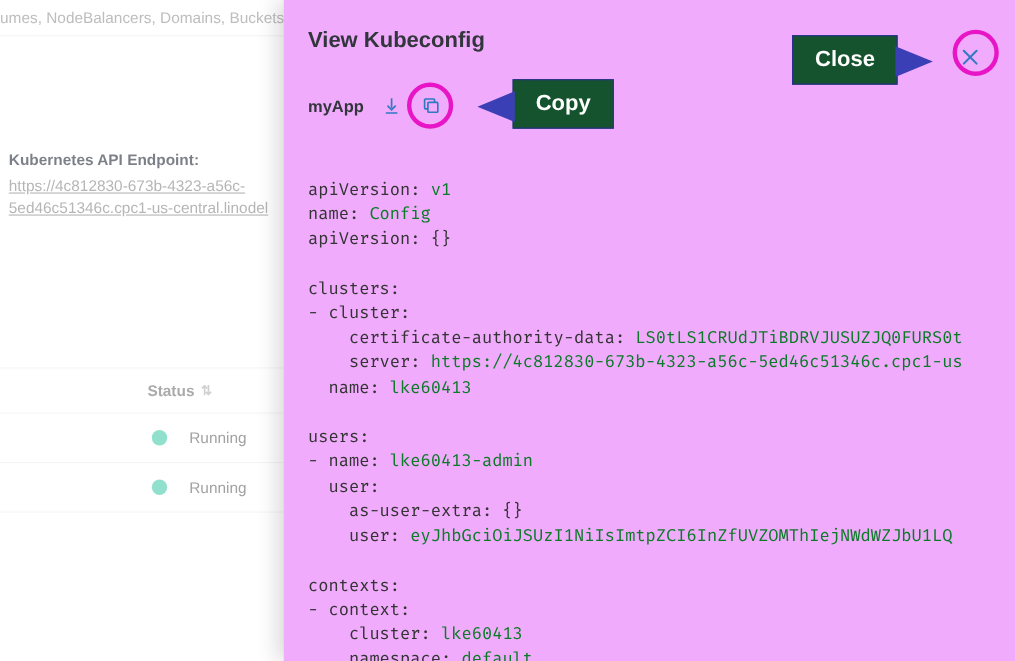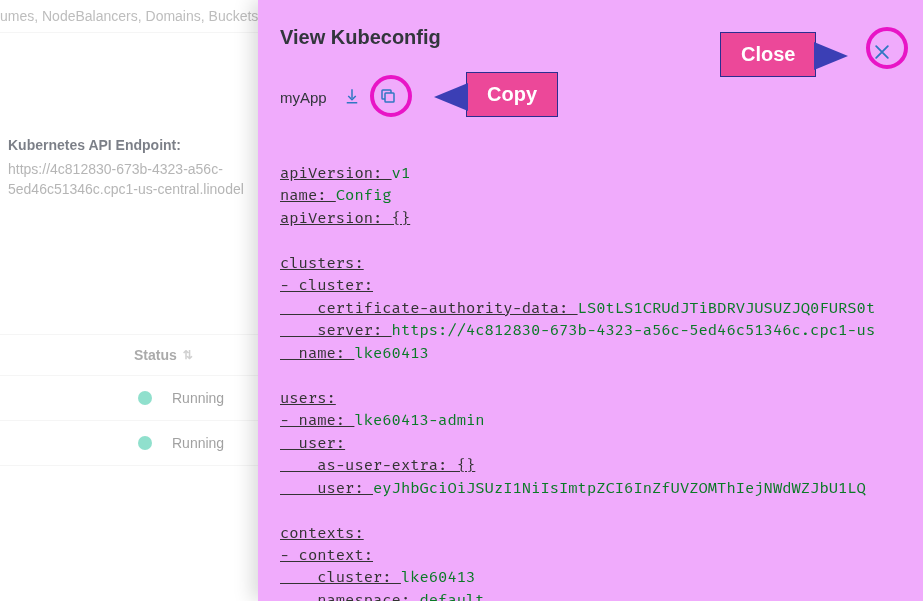--- a/index.html
+++ b/index.html
@@ -37,20 +37,21 @@
     .page-bg .label {
       font-weight: 600;
       color: #0f172a;
       margin-bottom: 6px;
       font-size: 14px;
     }
     .page-bg .val {
       color: #7a7a7a;
       font-size: 14px;
       line-height: 1.45;
+      text-decoration: underline;
     }
     .page-bg a.link {
       color: #2f78c2;
       text-decoration: none;
     }
     .page-bg .kube-row {
       display: flex;
       align-items: center;
       gap: 8px;
       margin-top: 6px;
@@ -117,21 +118,21 @@
     }
     .drawer-close svg { width: 20px; height:20px; }
 
     .app-row {
       display:flex;
       align-items:center;
       gap: 14px;
       margin-top: 36px;
     }
     .app-name {
-      font-weight:400;
+      font-weight:700;
       color:#32363c;
       font-size:15px;
     }
     .icon-btn {
       background:transparent;
       border:none;
       cursor:pointer;
       color:#2f78c2;
       padding:2px;
       display:inline-flex;
@@ -144,30 +145,30 @@
     pre.code {
       margin-top: 52px;
       font-family: "Fira Mono", "DejaVu Sans Mono", Menlo, Consolas, monospace;
       font-size: 15.5px;
       line-height: 1.45;
       white-space: pre;
       color: #222;
       overflow: hidden;
     }
     pre.code .k { color: #0a7a26; }      
-    pre.code .p { color: #333; text-decoration: underline; }          
+    pre.code .p { color: #333; }          
 
     
     .callout {
       position:absolute;
       z-index: 50;
       pointer-events:none;
     }
     .callout .box {
-      background:#ec4899;
+      background:#14532d;
       color:#fff;
       font-weight:700;
       font-size:20px;
       padding: 10px 20px;
       border:1px solid #2a2e91;
     }
     .callout .arrow-left {
       width:0; height:0;
       border-top: 14px solid transparent;
       border-bottom: 14px solid transparent;

